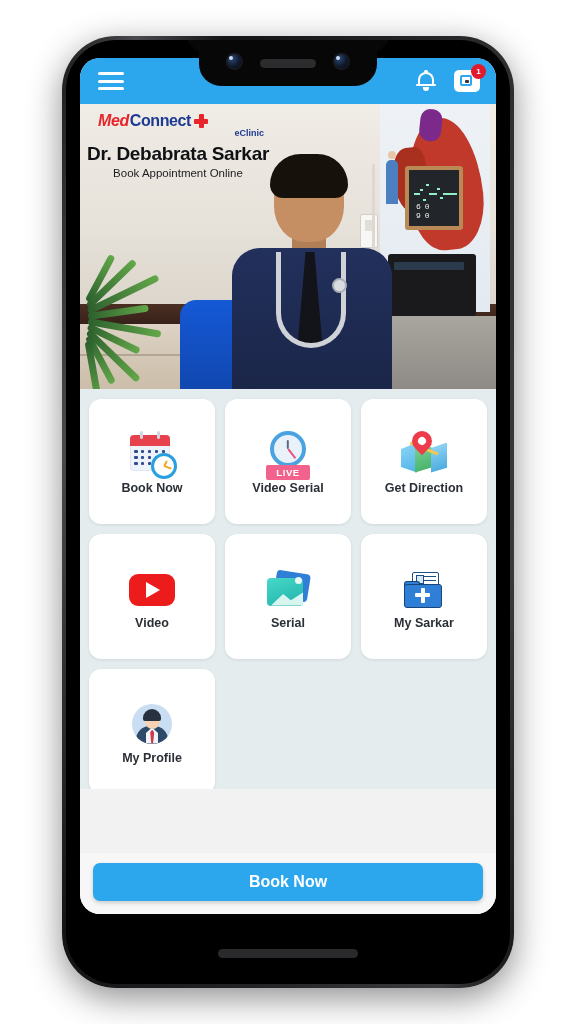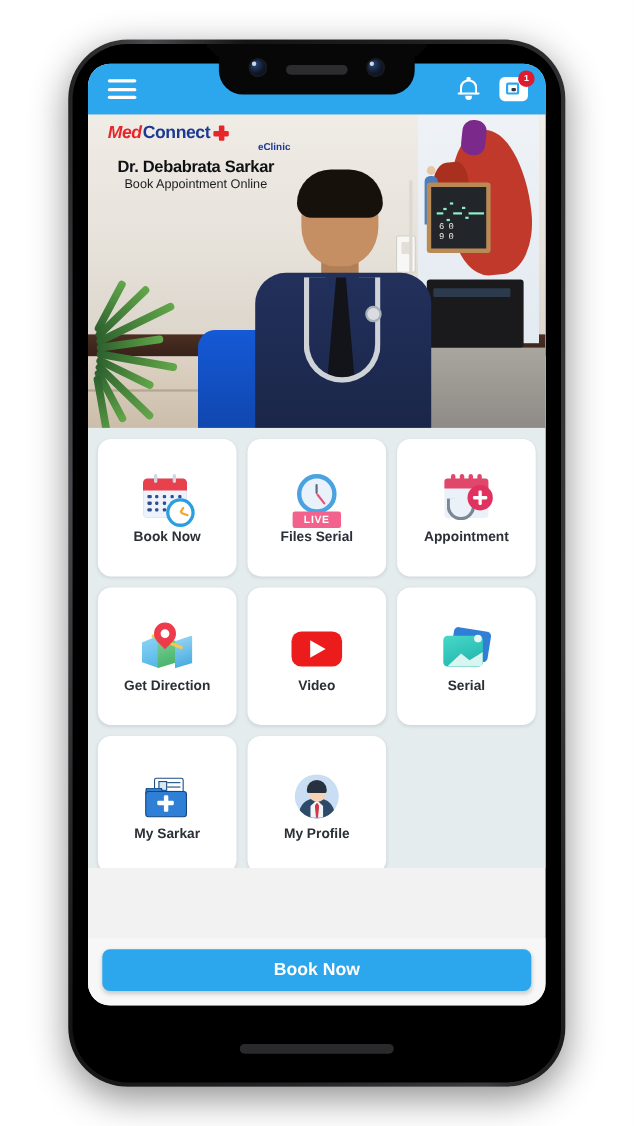--- a/index.html
+++ b/index.html
@@ -112,21 +112,21 @@
   
   .poster{ position:absolute; right:6px; top:0px; width:110px; height:208px;
     background:linear-gradient(180deg,#eef2f6 0%,#e3eaf1 100%); }
   .heart-shape{ position:absolute; right:8px; top:14px; width:74px; height:132px;
     background:#c0392b; border-radius:48% 48% 42% 42%/60% 60% 40% 40%;
     transform:rotate(-6deg); }
   .heart-shape:before{ content:""; position:absolute; left:-14px; top:26px; width:34px; height:66px;
     background:#a9301f; border-radius:50% 30% 40% 60%;}
   .heart-shape:after{ content:""; position:absolute; left:18px; top:-10px; width:22px; height:32px;
     background:#7b2a8c; border-radius:10px; transform:rotate(12deg);}
-  .blackboard{ position:absolute; left:8px; top:62px; width:58px; height:64px;
+  .blackboard{ position:absolute; left:25px; top:62px; width:58px; height:64px;
     background:#22262b; border:4px solid #b98a55; border-radius:3px;}
   .ekg{ position:absolute; left:5px; top:18px; width:46px; height:12px;}
   .ekg i{ position:absolute; bottom:5px; height:2px; background:#8ef0c8;}
   .bb-nums{ position:absolute; left:7px; bottom:6px; color:#f0efe8; font-size:8px; letter-spacing:4px; font-family:"Liberation Mono", monospace;}
   .nurse{ position:absolute; left:6px; top:56px; width:12px; height:44px; background:#4b7fbf; border-radius:5px 5px 0 0;}
   .nurse:before{ content:""; position:absolute; left:2px; top:-9px; width:8px; height:8px; border-radius:50%; background:#e8c7a8;}
   
   .switchplate{ position:absolute; left:280px; top:110px; width:18px; height:34px; background:#f7f7f5; border:1px solid #d2cfc7; border-radius:2px;}
   .switchplate i{ position:absolute; left:4px; top:5px; width:9px; height:11px; background:#e0ded7; border-radius:1px;}
   
@@ -156,21 +156,21 @@
   
   .b-text{ position:absolute; left:0; top:8px; width:196px; padding-left:0; z-index:5;}
   .logo-row{ display:flex; align-items:flex-start; gap:1px; padding-left:18px;}
   .logo-med{ color:#e8252a; font-weight:bold; font-size:16px; letter-spacing:-.4px; font-style:italic;}
   .logo-conn{ color:#1c3a94; font-weight:bold; font-size:16px; letter-spacing:-.4px;}
   .logo-cross{ position:relative; width:14px; height:14px; margin-left:2px; margin-top:2px;}
   .logo-cross i{ position:absolute; background:#e8252a; border-radius:1px;}
   .logo-cross i.h{ left:0; top:5px; width:14px; height:5px;}
   .logo-cross i.v{ left:5px; top:0; width:5px; height:14px;}
   .logo-sub{ text-align:right; padding-right:12px; color:#1c3a94; font-weight:bold; font-size:9px; margin-top:-2px;}
-  .doc-name{ font-size:15px; font-weight:bold; color:#101114; margin-top:5px; letter-spacing:-.3px; text-align:center;}
+  .doc-name{ font-size:19px; font-weight:bold; color:#101114; margin-top:5px; letter-spacing:-.3px; text-align:center;}
   .doc-tag{ font-size:11.5px; color:#1c1d21; text-align:center; margin-top:2px;}
 
   
   .content{
     position:relative; background:#e5ecee; padding:10px 9px 0 9px;
     height:400px; overflow:hidden;
   }
   .grid{ display:grid; grid-template-columns:repeat(3,1fr); gap:10px; }
   .tile{
     background:#fff; border-radius:12px; height:125px;
@@ -440,40 +440,23 @@
             </div>
 
             <div class="tile">
               <div class="ic">
                 <div class="lclk">
                     <i class="hr"></i>
                     <i class="mn"></i>
                   </div>
                 <div class="live-tag">LIVE</div>
               </div>
-              <div class="lbl">Files Serial</div>
-            </div>
-
-            <div class="tile">
-              <div class="ic">
-                <div class="acal">
-                    <span class="top"></span>
-                  <span class="tk" style="left:6px"></span>
-                    <span class="tk" style="left:14px"></span>
-                  <span class="tk" style="left:22px"></span>
-                    <span class="tk" style="left:30px"></span>
-                  </div>
-                <div class="astet"></div>
-                <div class="aplus">
-                    <i class="h"></i>
-                    <i class="v"></i>
-                  </div>
-              </div>
-              <div class="lbl">Appointment</div>
-            </div>
+              <div class="lbl">Video Serial</div>
+            </div>
+
 
             <div class="tile">
               <div class="ic">
                 <div class="map">
                     <span class="f f1"></span>
                     <span class="f f2"></span>
                     <span class="f f3"></span>
                     <span class="road"></span>
                   </div>
                 <div class="pin">

